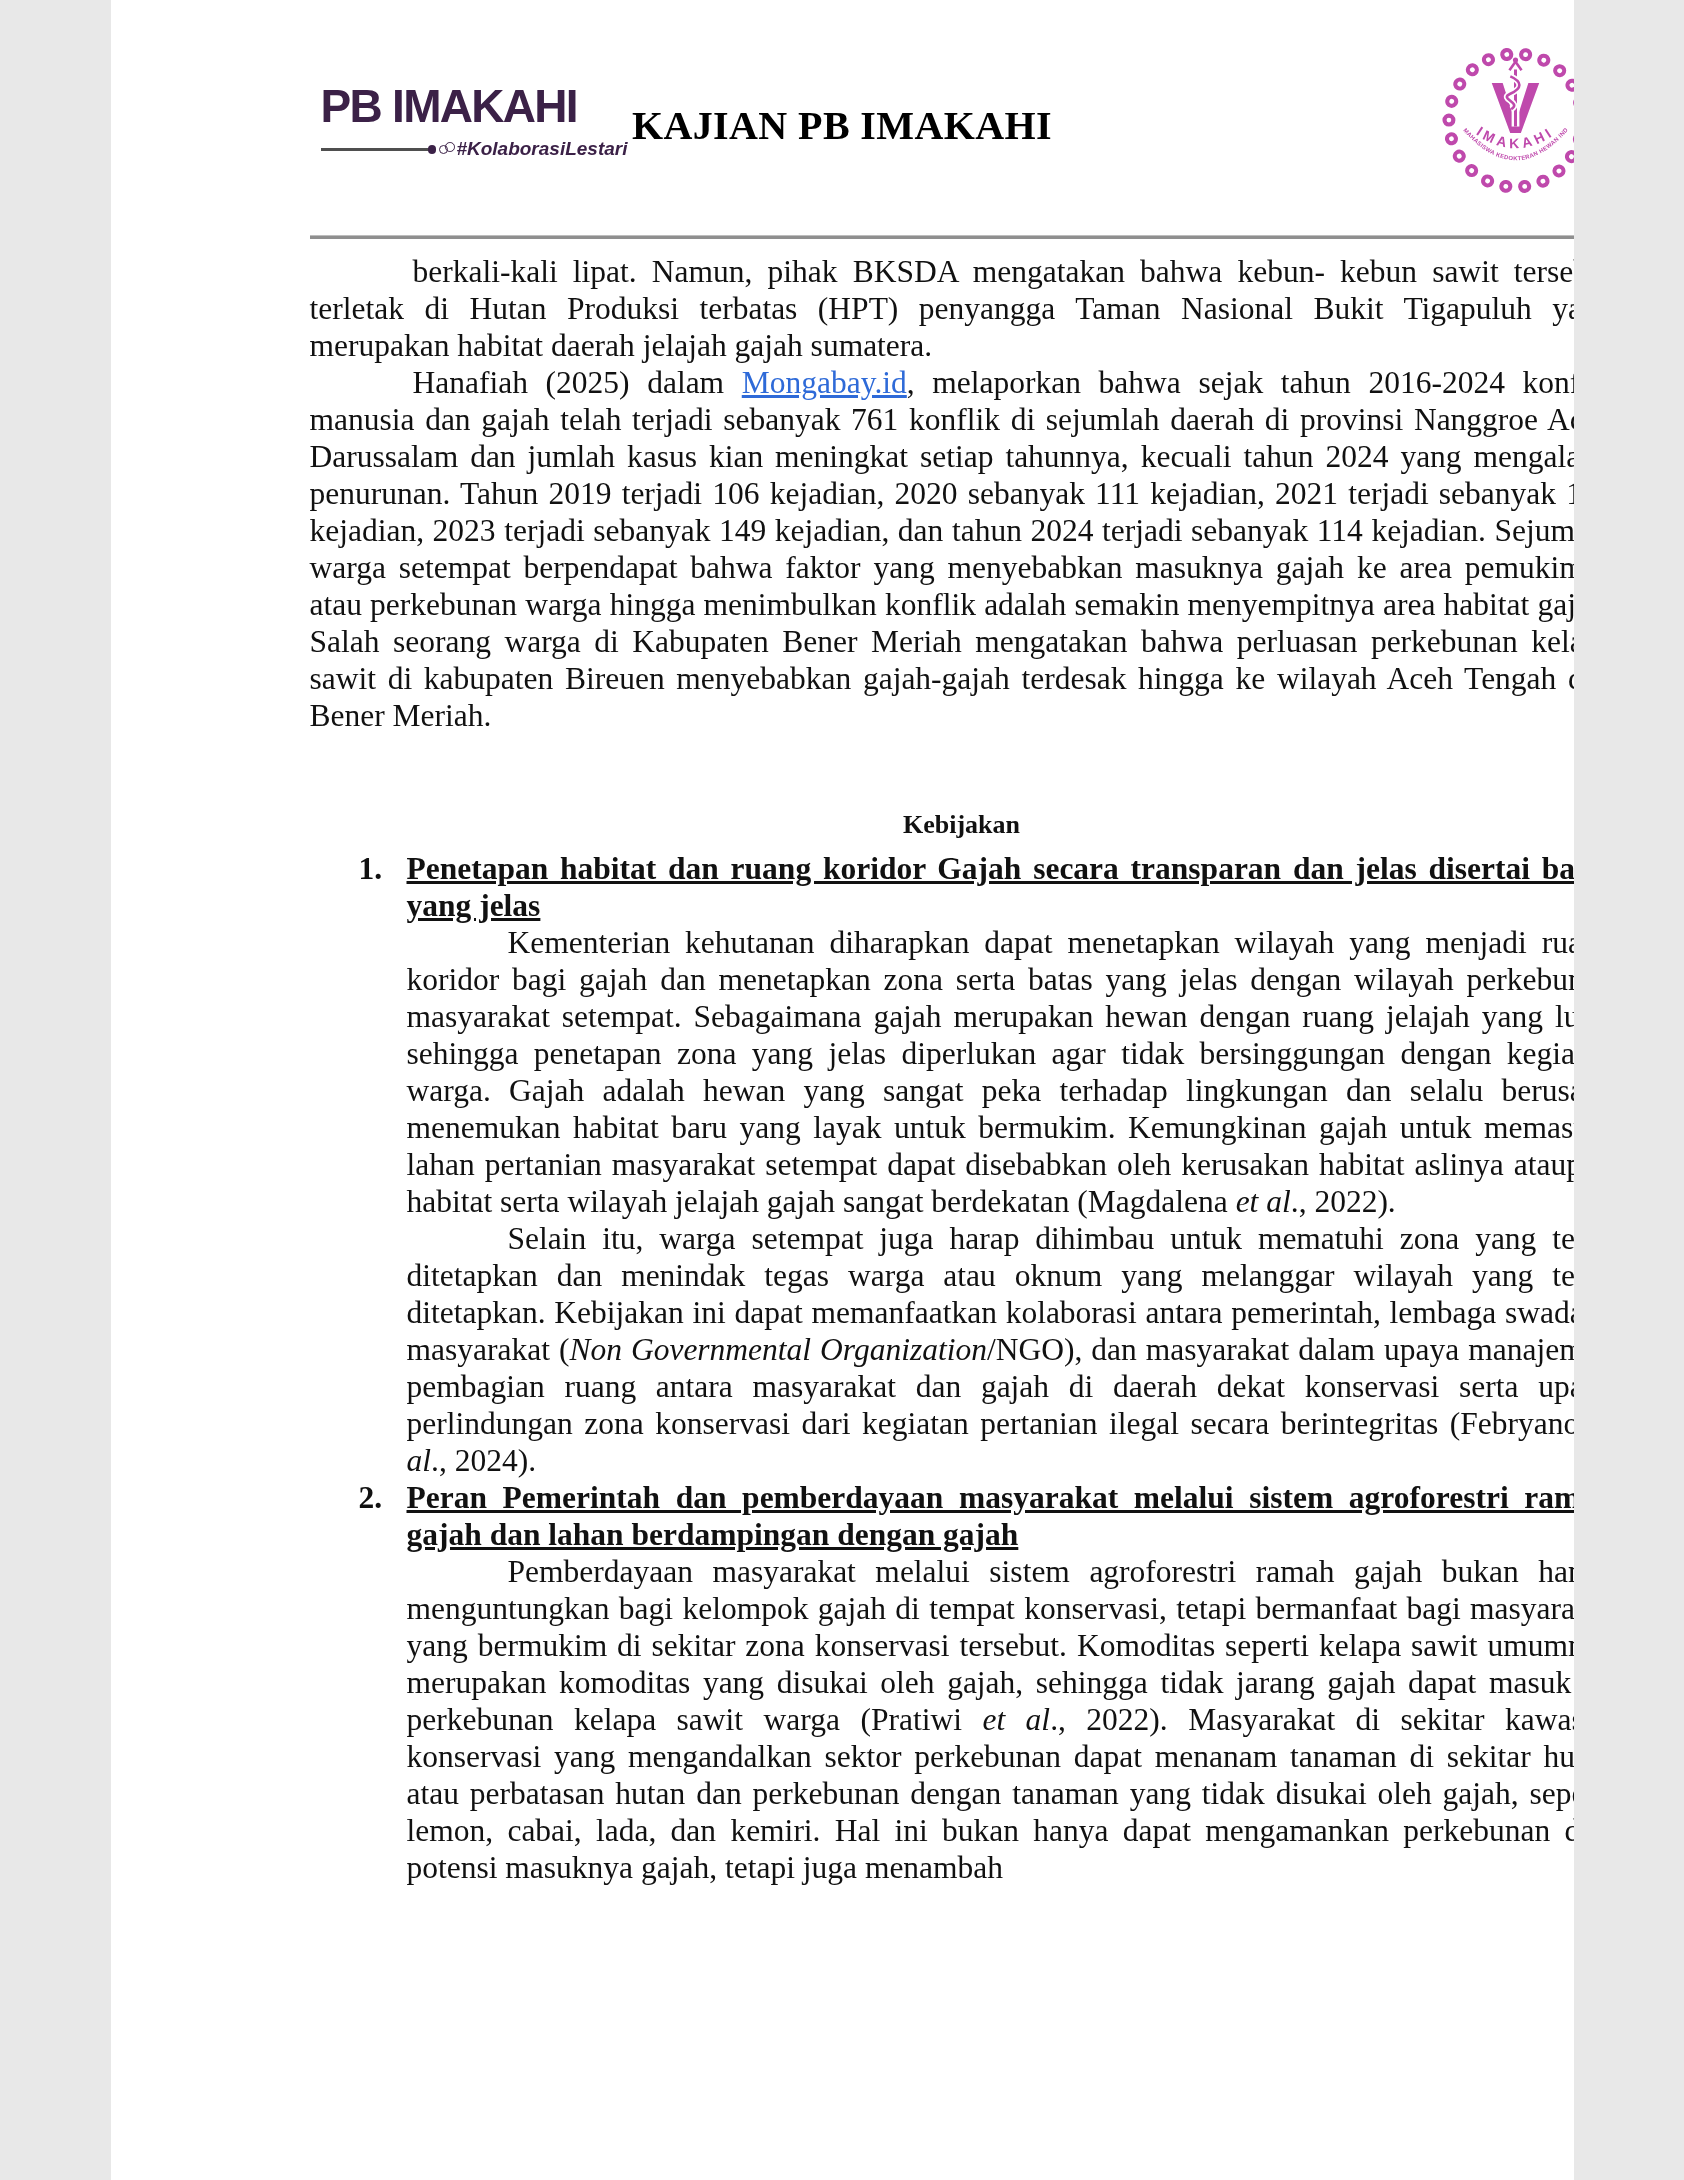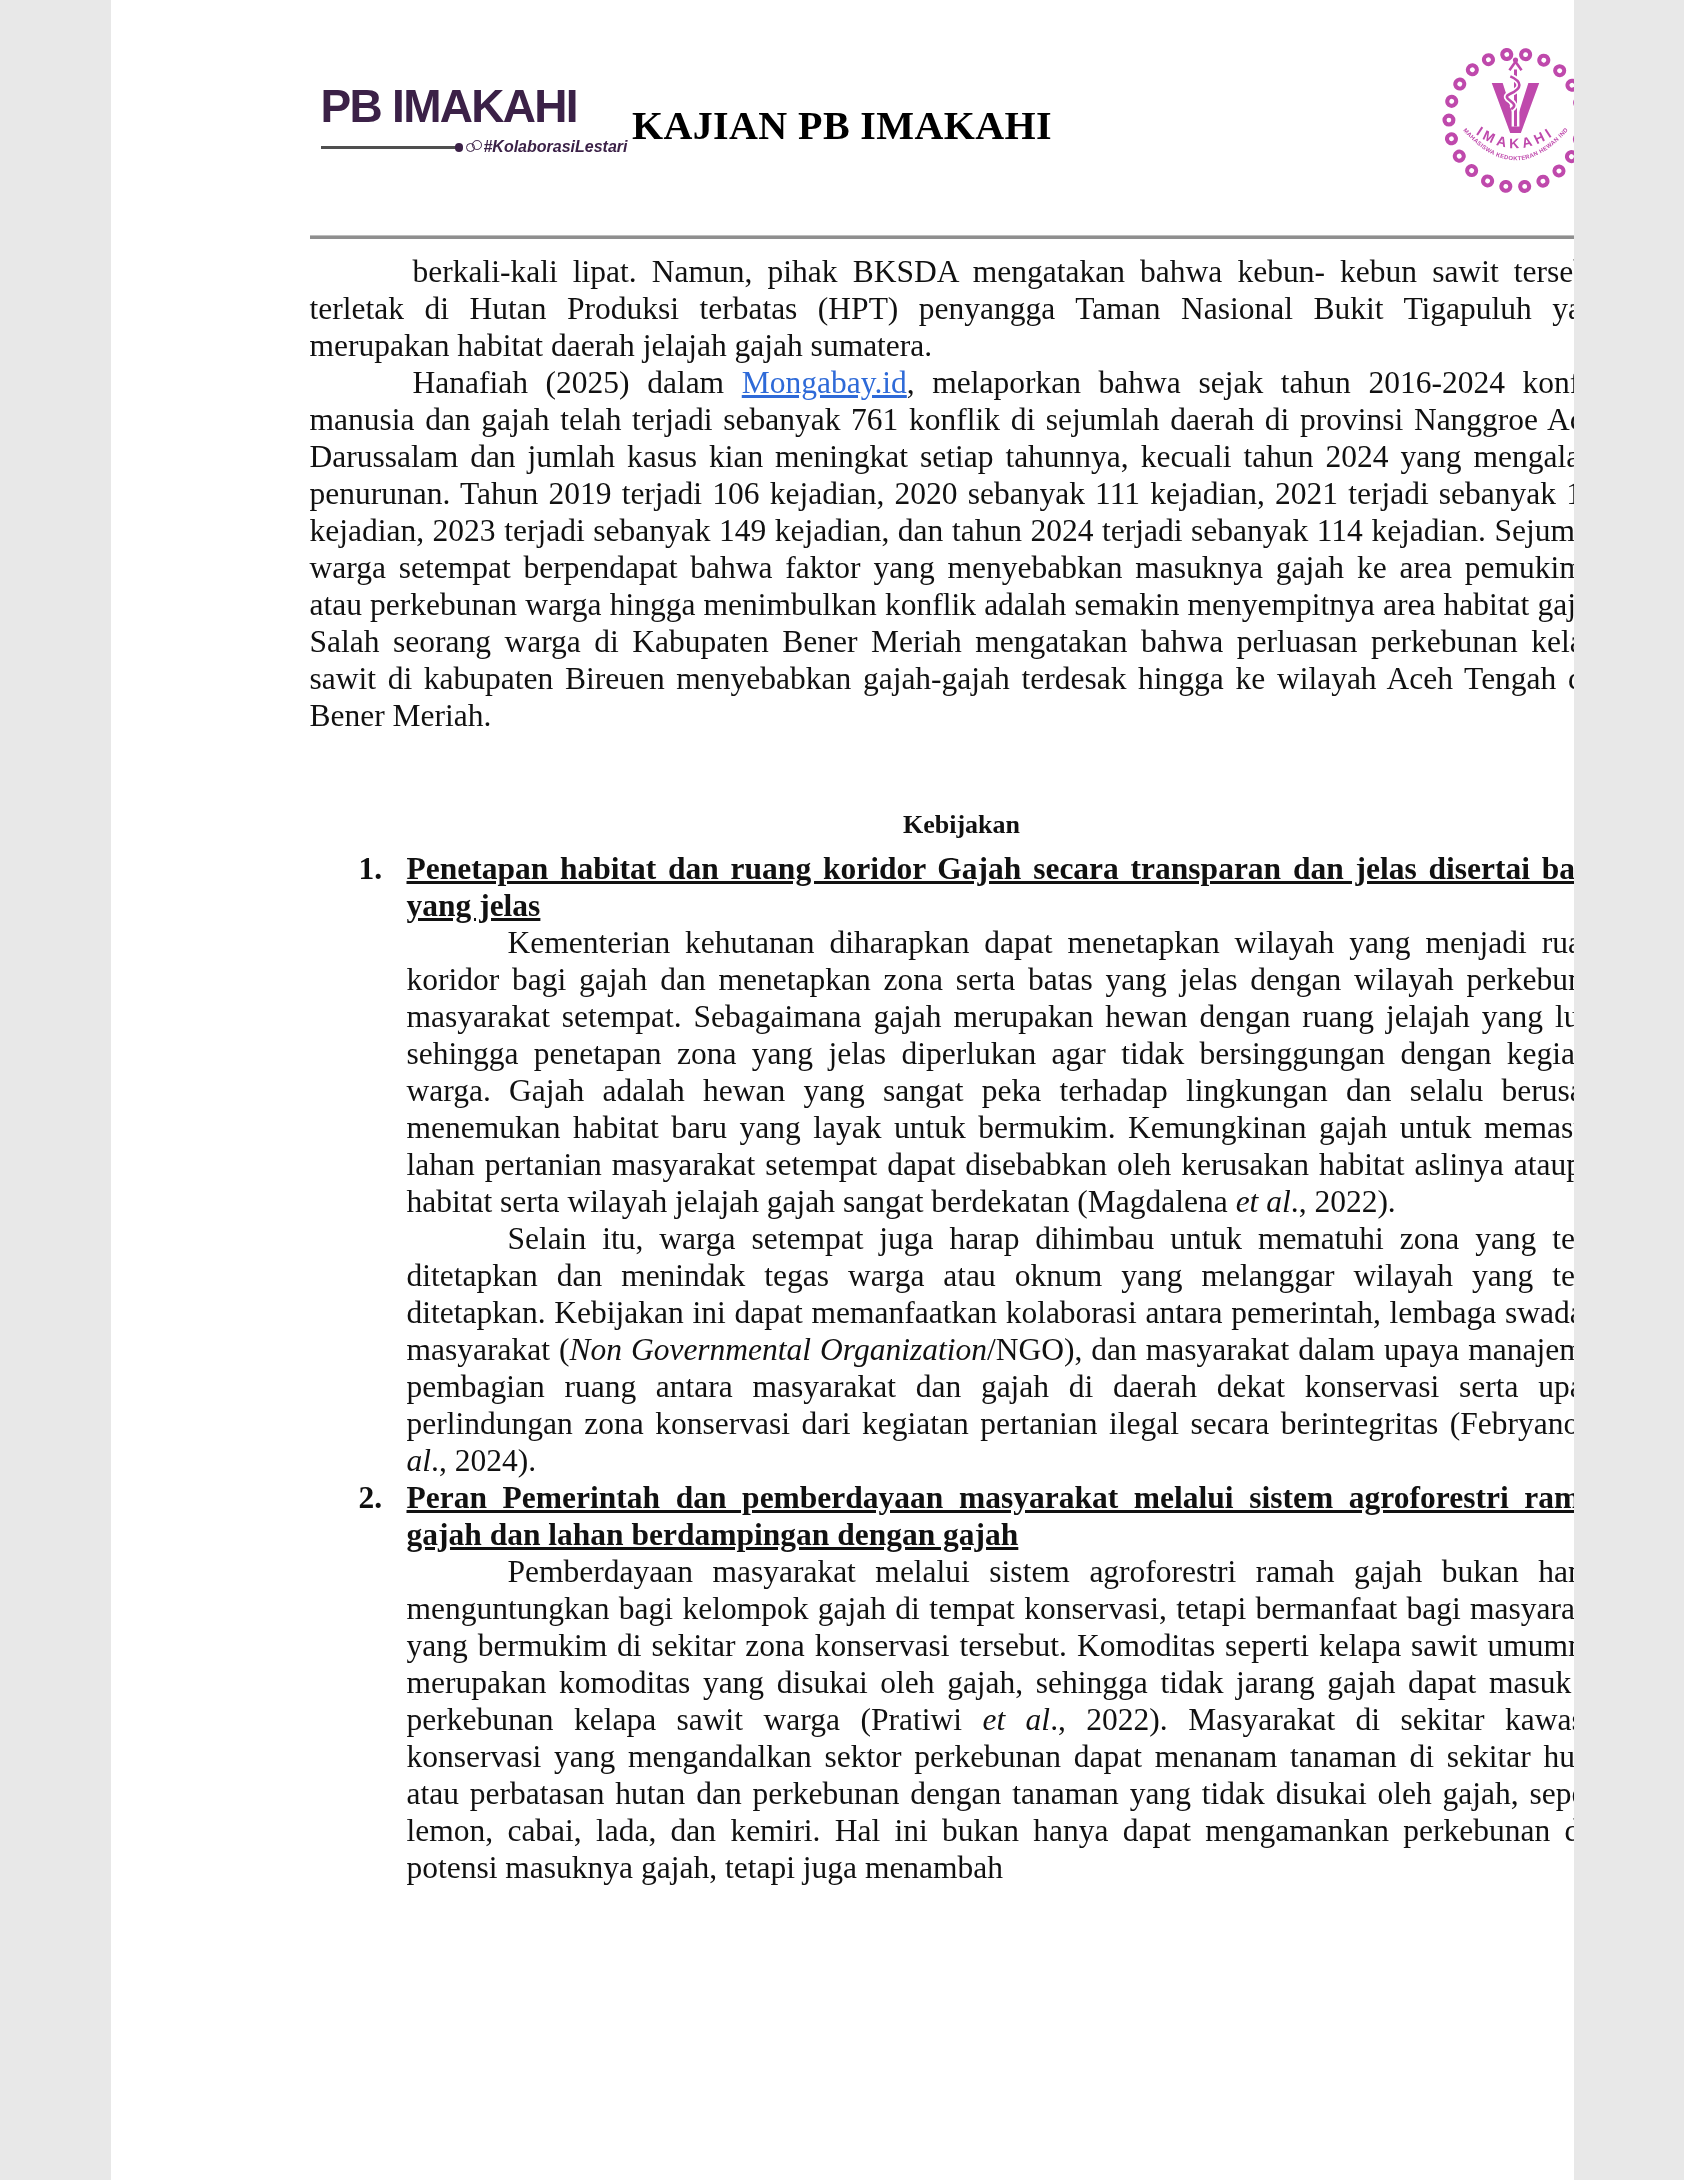--- a/index.html
+++ b/index.html
@@ -31,21 +31,21 @@
   .tl-chain { display: inline-flex; margin: 0 1.7px 0 2.6px; }
   .tl-chain i {
     display: inline-block; width: 7.7px; height: 7.7px; border: 1.7px solid #3b2147;
     border-radius: 50%; background: transparent;
   }
   .tl-chain i + i { margin-left: -3.4px; margin-top: -2.6px; }
   .brand-tagline {
     font-family: "Liberation Sans", sans-serif;
     font-style: italic;
     font-weight: 700;
-    font-size: 16px;
+    font-size: 19px;
     color: #3b2147;
     white-space: nowrap;
   }
 
   .doc-title {
     position: absolute; left: 0; right: 0; top: 102px;
     text-align: center;
     font-weight: 700;
     font-size: 40px;
     letter-spacing: 0.4px;

